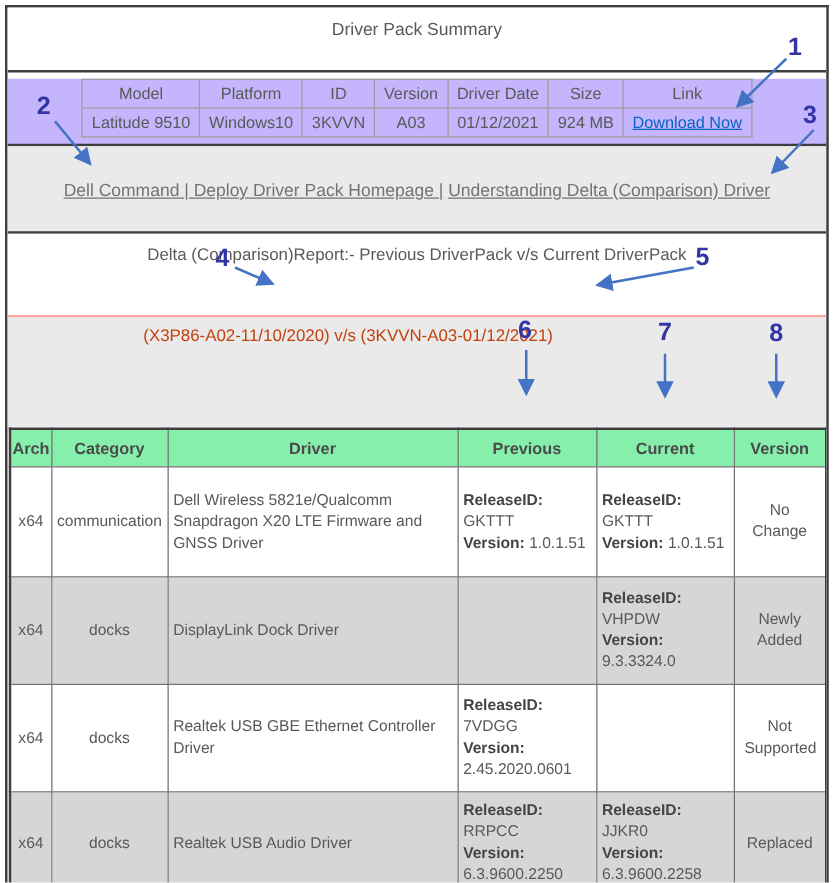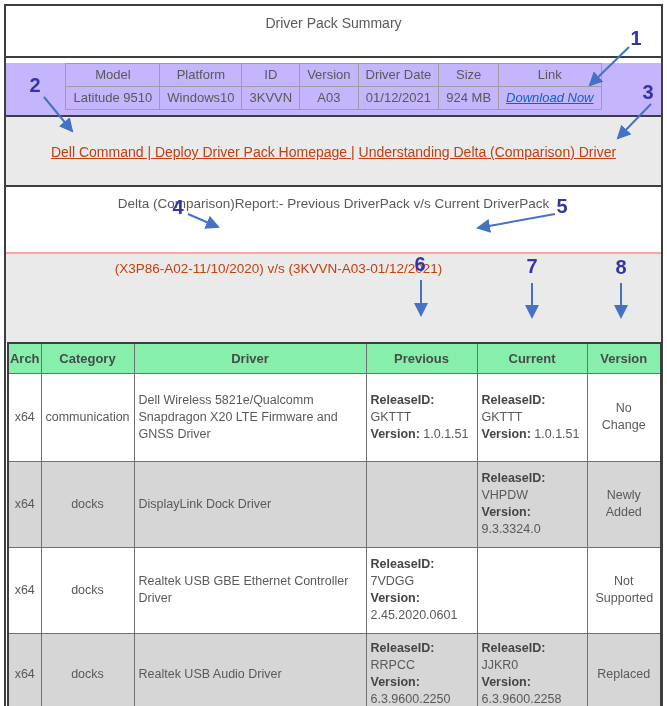--- a/index.html
+++ b/index.html
@@ -20,26 +20,26 @@
   .band-summary{
     height:54px;border-bottom:2px solid #3e3e3e;background:#c4b5fd;
   }
   .summary-table{
     border-collapse:collapse;margin:5px auto 0 auto;font-size:13px;color:#595959;
   }
   .summary-table th,.summary-table td{
     border:1px solid #9e9e9e;padding:2px 7px;text-align:center;
     font-weight:normal;white-space:nowrap;line-height:18px;
   }
-  .dl-link{color:#0b63c5;text-decoration:underline;cursor:pointer;font-style:italic;}
+  .dl-link{color:#0b63c5;text-decoration:underline;cursor:pointer;}
   .band-links{
     height:70px;border-bottom:2px solid #3e3e3e;background:#eaeaea;
     text-align:center;padding-top:27px;font-size:14px;
   }
-  .band-links a{color:#c2410c;text-decoration:underline;cursor:pointer;}
+  .band-links a{color:#737373;text-decoration:underline;cursor:pointer;}
   .band-delta{
     height:67px;border-bottom:2px solid #fca5a5;background:#ffffff;
     text-align:center;padding-top:9px;font-size:13.5px;color:#595959;
   }
   .band-compare{
     height:88px;background:#eaeaea;padding-top:7px;
   }
   .compare-text{width:545px;text-align:center;font-size:13.5px;color:#c2410c;}
   .driver-table{
     border-collapse:collapse;table-layout:fixed;width:653px;margin-left:1px;

